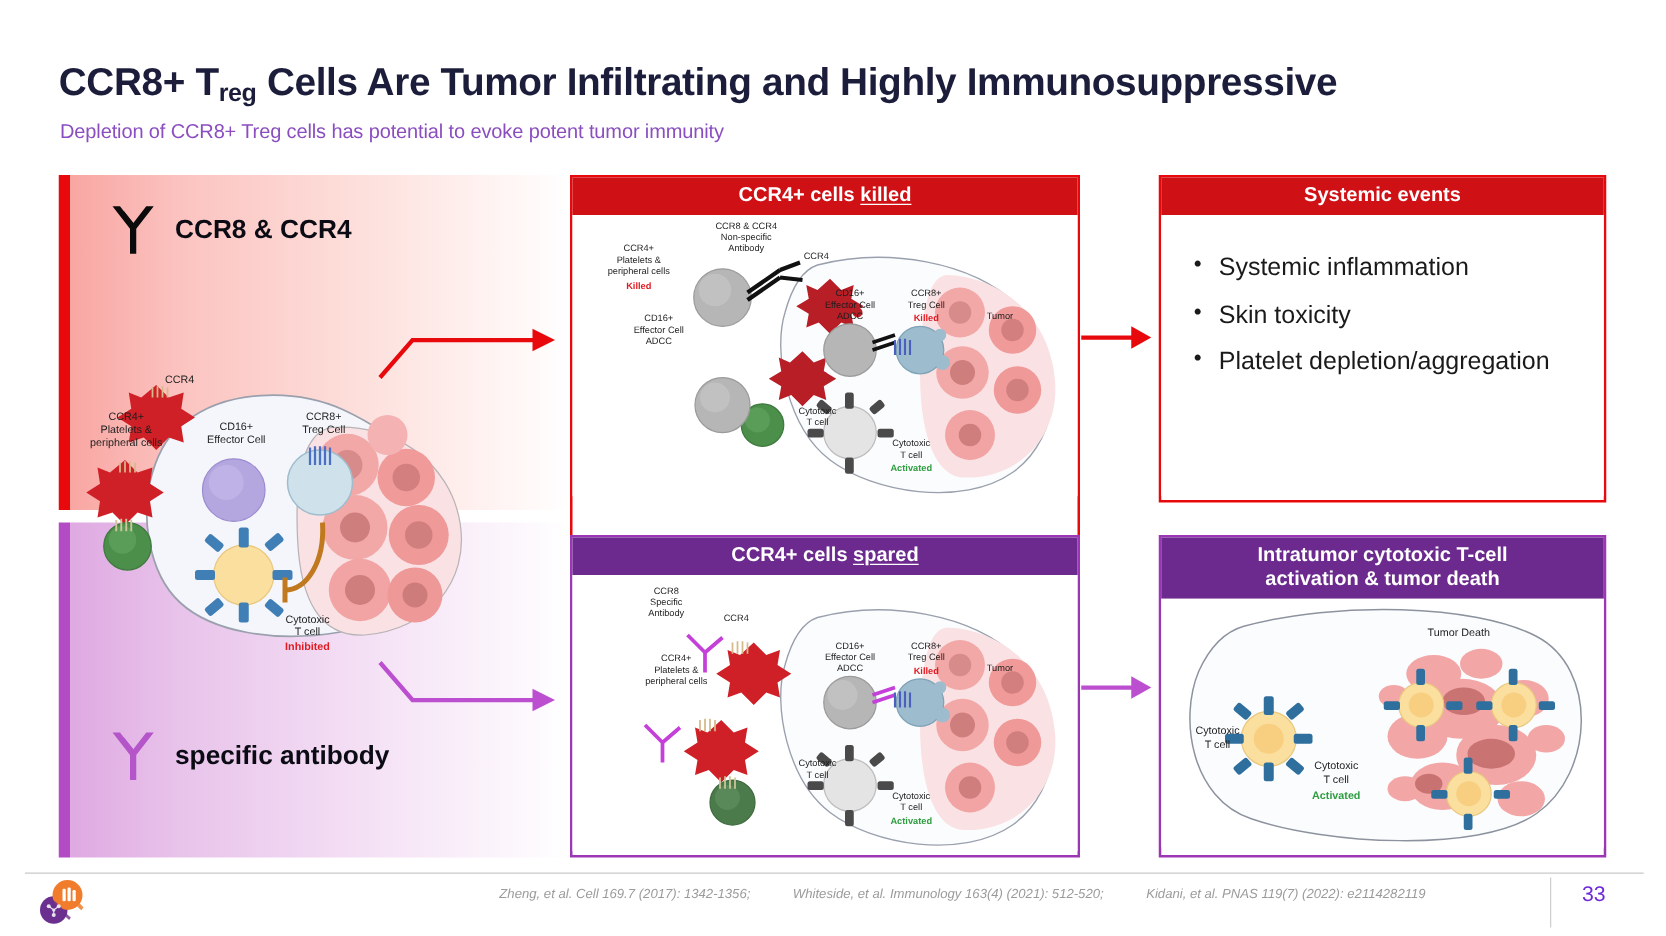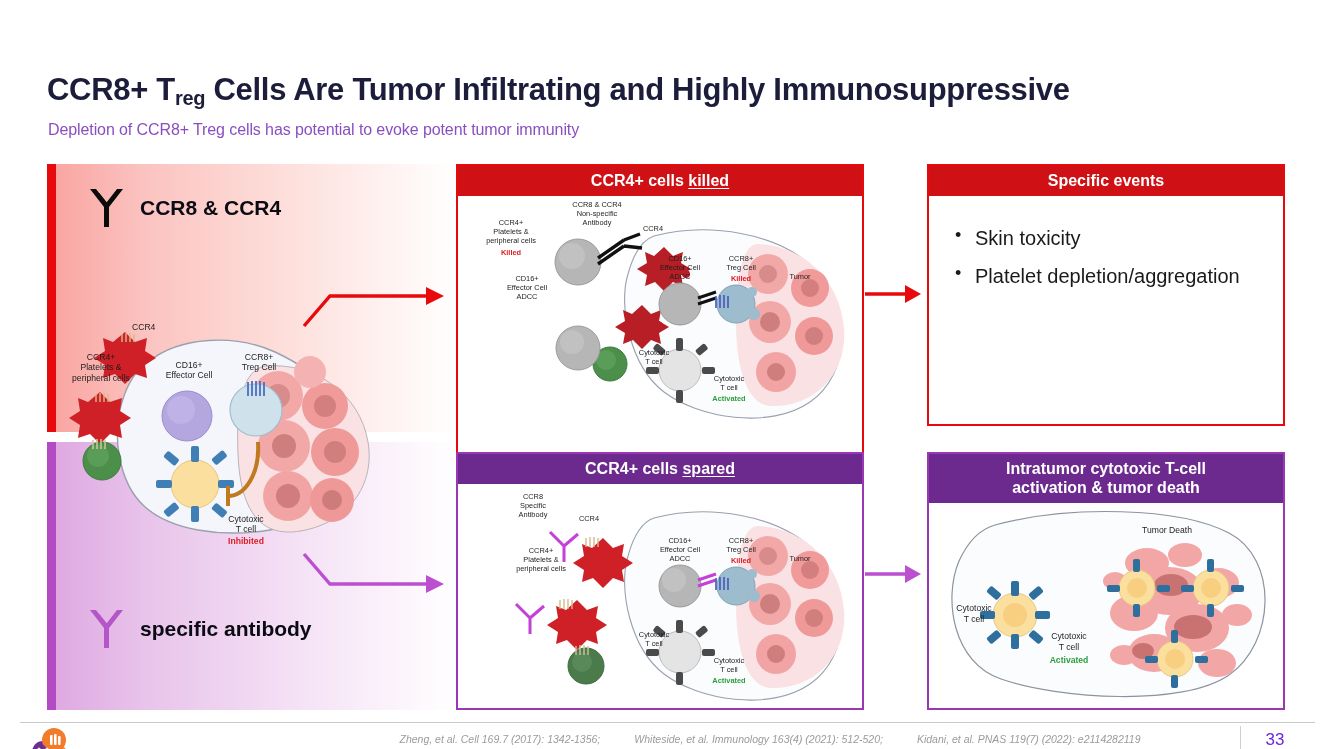--- a/index.html
+++ b/index.html
@@ -5,21 +5,21 @@
   html, body {
     margin: 0; padding: 0;
     background: #ffffff;
   }
   body {
     width: 1333px; height: 749px;
     position: relative;
     font-family: "Liberation Sans", sans-serif;
     overflow: hidden;
   }
-  .slide { position: absolute; inset: 0; background: #fff; margin-top: 24px; }
+  .slide { position: absolute; inset: 0; background: #fff; }
 
   
   #title {
     position: absolute; left: 47px; top: 48px;
     font-size: 31px; font-weight: bold; letter-spacing: -0.3px;
     color: #1b1d3a; white-space: nowrap;
   }
   #title .sub { font-size: 20px; vertical-align: -5px; font-weight: bold; }
   #subtitle {
     position: absolute; left: 48px; top: 97px;
@@ -325,23 +325,24 @@
       <div class="dlabel" style="left:320px; top:76px; width:44px;">Tumor</div>
       <div class="dlabel" style="left:170px; top:152px; width:52px;">Cytotoxic
 T cell</div>
       <div class="dlabel" style="left:244px; top:178px; width:54px;">Cytotoxic
 T cell</div>
       <div class="dlabel green" style="left:244px; top:198px; width:54px;">Activated</div>
     </div>
   </div>
 
   <div class="card red" id="card-r-top">
-    <div class="card-header">Specific events</div>
+    <div class="card-header">Systemic events</div>
     <div class="card-body">
       <ul id="adverse-list">
+        <li>Systemic inflammation</li>
         <li>Skin toxicity</li>
         <li>Platelet depletion/aggregation</li>
       </ul>
     </div>
   </div>
 
   <div class="card purple" id="card-c-bot">
     <div class="card-header"><span>CCR4+ cells </span><u>spared</u></div>
     <div class="card-body">
       <svg width="404" height="221" viewBox="0 0 404 221">

